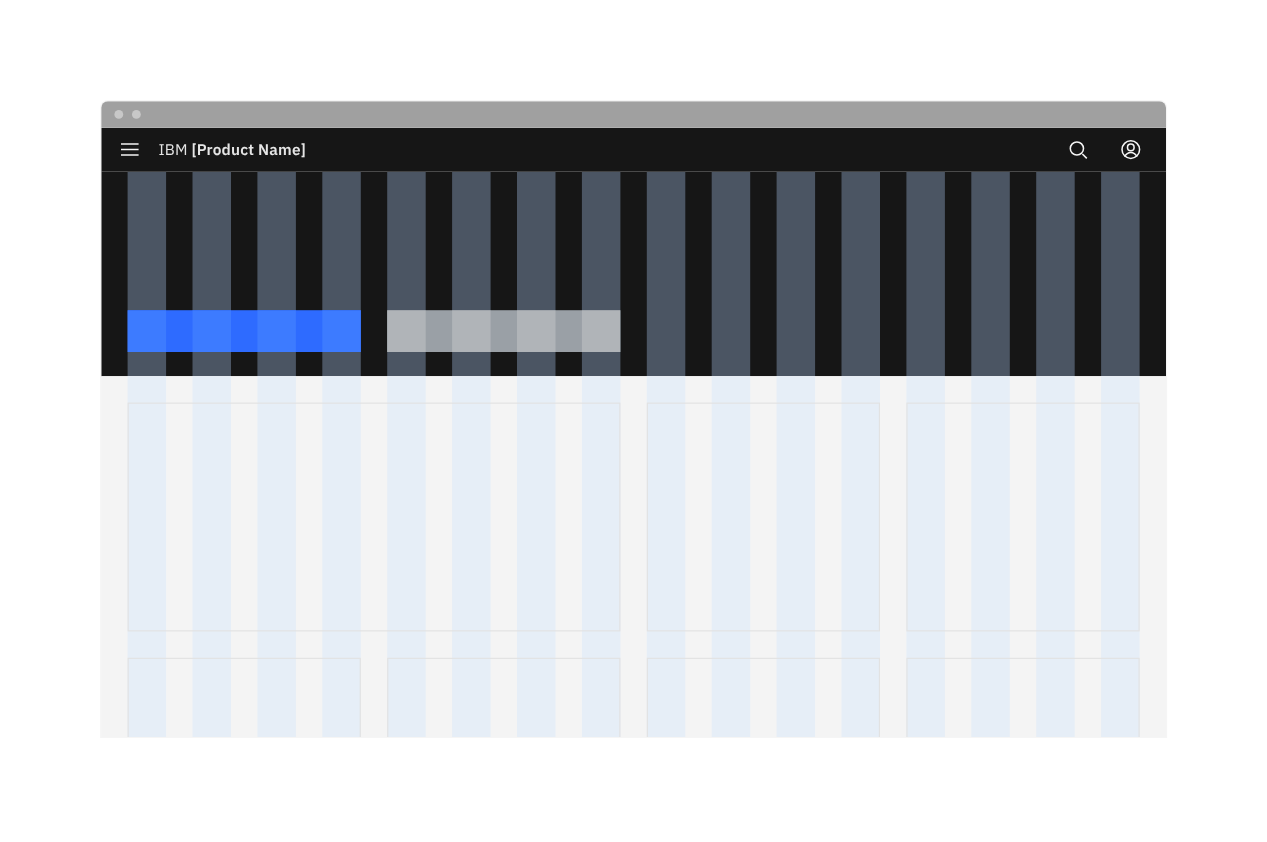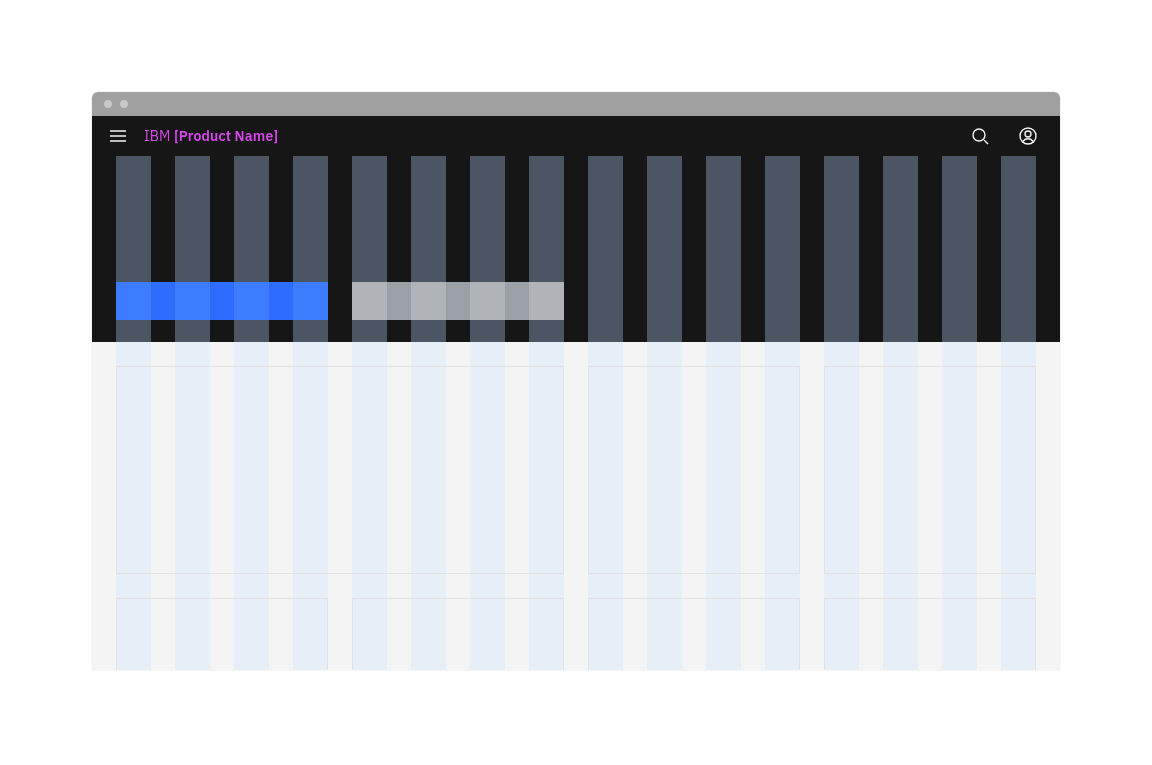--- a/index.html
+++ b/index.html
@@ -63,21 +63,21 @@
   .grid-overlay .col {
     background: currentColor;
     opacity: 1;
   }
 
   
   .ui-header {
     position: relative;
     height: 40px;
     background: #161616;
-    color: #d946ef;
+    color: #e5e5e5;
     display: flex;
     align-items: center;
     padding: 0 16px;
     z-index: 5;
     gap: 16px;
   }
   .menu-btn {
     width: 20px;
     height: 20px;
     display: inline-flex;

